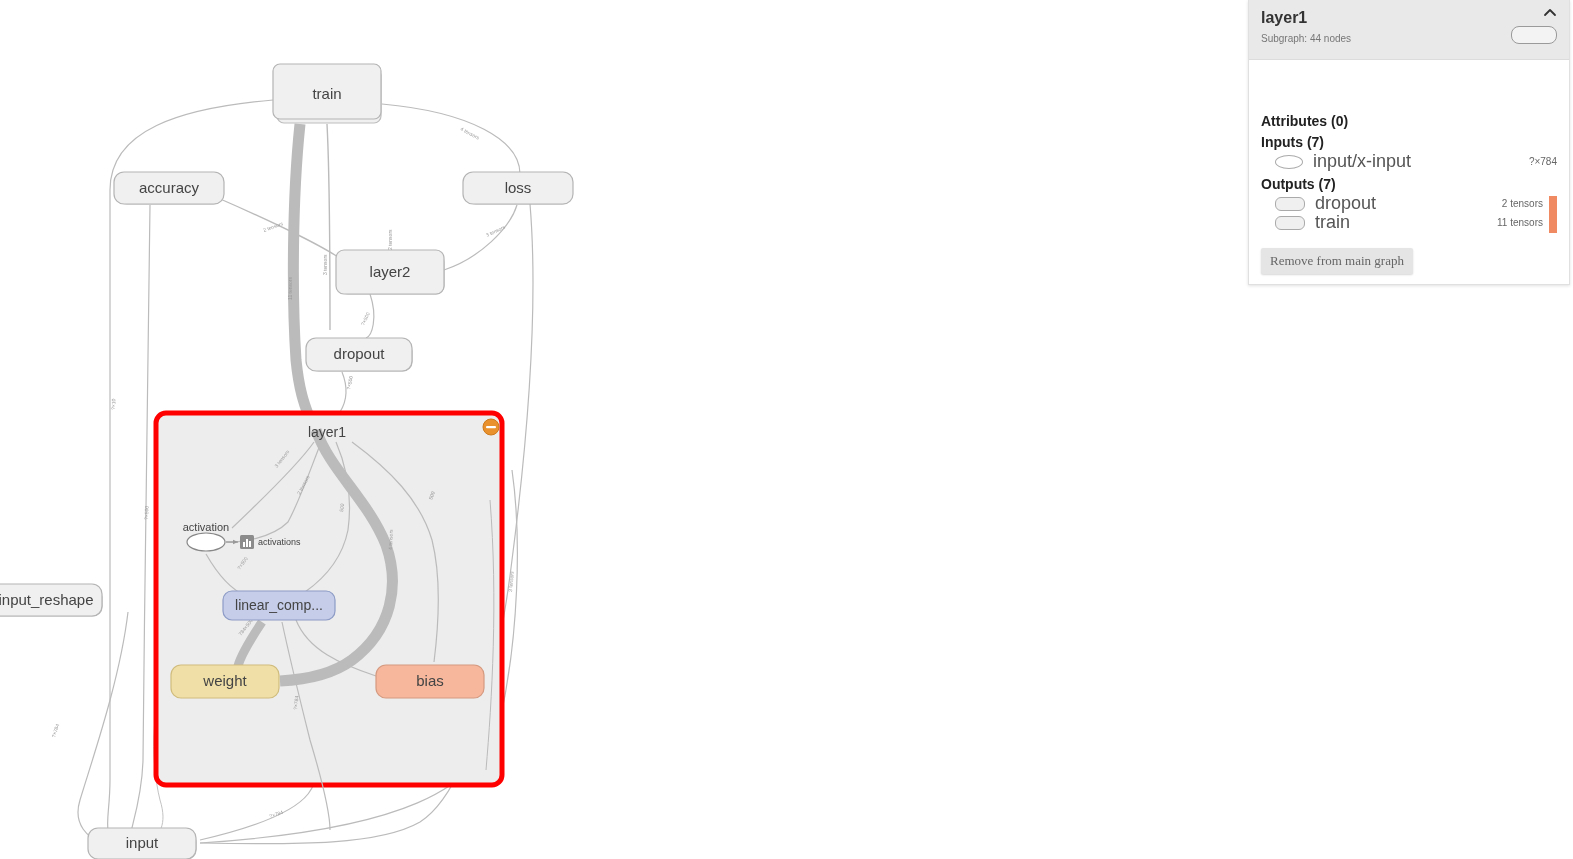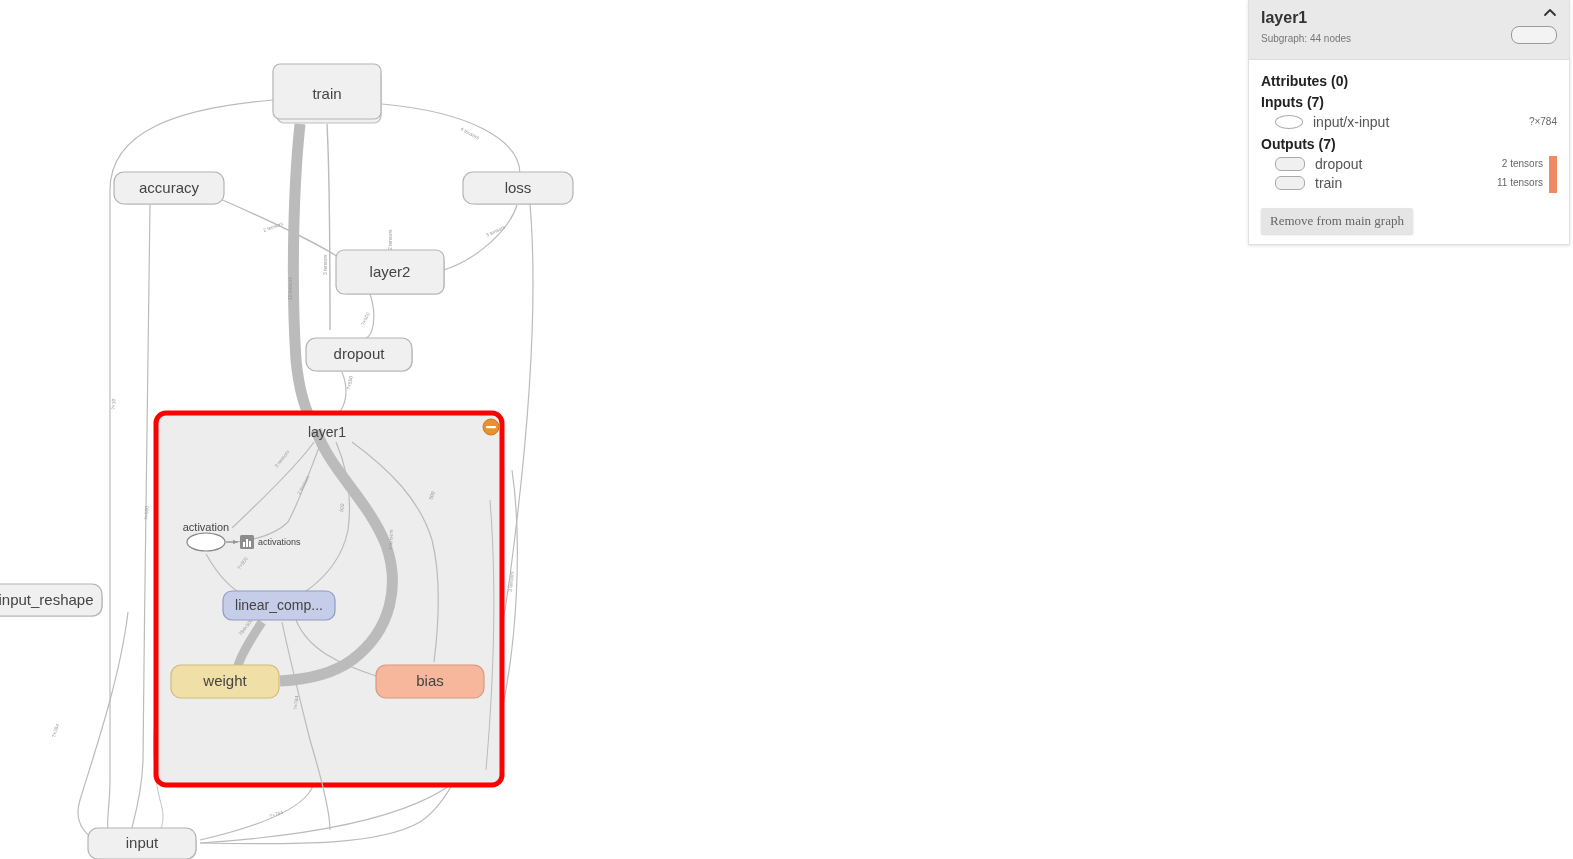--- a/index.html
+++ b/index.html
@@ -88,20 +88,21 @@
     top: 26px;
     width: 44px;
     height: 16px;
     border: 1.5px solid #9a9a9a;
     border-radius: 8px;
     background: #f3f3f3;
   }
 
   .panel-body {
     padding: 8px 12px 10px 12px;
+    margin-top: 40px;
   }
   .section-head {
     font-size: 14px;
     font-weight: bold;
     color: #222222;
     margin: 5px 0 2px 0;
   }
   .io-row {
     display: flex;
     align-items: center;
@@ -119,21 +120,21 @@
   }
   .io-glyph-rect {
     width: 28px;
     height: 12px;
     border: 1.3px solid #aaaaaa;
     border-radius: 6px;
     background: #f0f0f0;
     flex: 0 0 auto;
   }
   .io-name {
-    font-size: 14px;
+    font-size: 18px;
     color: #555555;
     margin-left: 10px;
     white-space: nowrap;
   }
   .io-shape {
     position: absolute;
     right: 0;
     font-size: 10px;
     color: #666666;
     white-space: nowrap;

